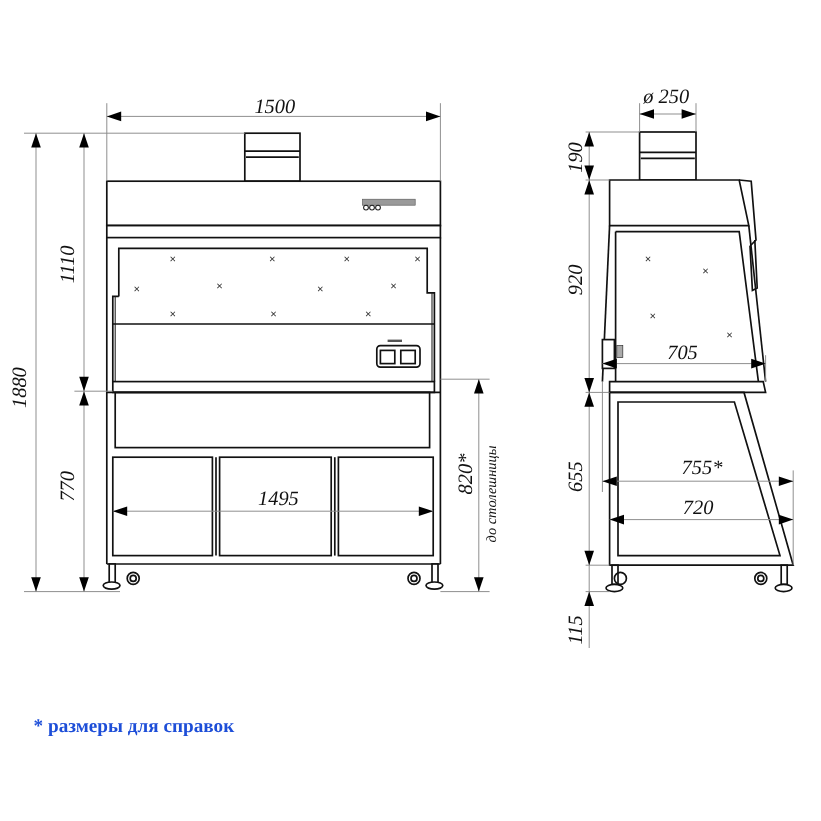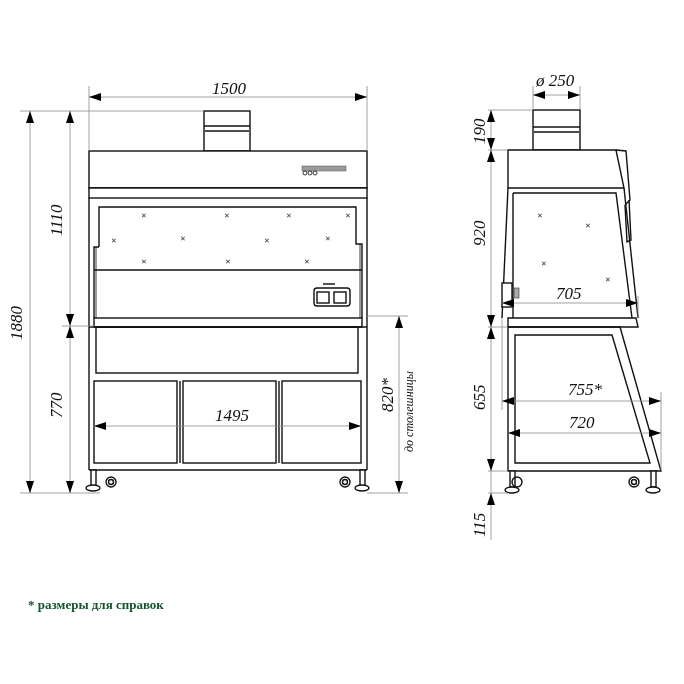--- a/index.html
+++ b/index.html
@@ -6,21 +6,21 @@
   #canvas { position:relative; width:684px; height:684px; background:#ffffff; overflow:hidden; }
   svg { position:absolute; left:0; top:0; }
   .obj { fill:none; stroke:#111; stroke-width:1.4; }
   .objw { fill:#fff; stroke:#111; stroke-width:1.4; }
   .thin { fill:none; stroke:#222; stroke-width:0.9; }
   .dim { fill:none; stroke:#8a8a8a; stroke-width:0.8; }
   .arr { fill:#000; stroke:none; }
   .lbl { font-family:"Liberation Serif", serif; font-style:italic; font-size:17px; fill:#111; }
   .lbls { font-family:"Liberation Serif", serif; font-style:italic; font-size:12px; fill:#111; }
   .star { font-family:"DejaVu Sans", sans-serif; font-size:7px; fill:#333; }
-  .note { position:absolute; left:28px; top:597px; font-family:"Liberation Serif", serif; font-weight:bold; font-size:13px; color:#14532d; }
+  .note { position:absolute; left:28px; top:597px; font-family:"Liberation Serif", serif; font-weight:bold; font-size:16px; color:#1d4ed8; }
 </style>
 </head>
 <body>
 
 <div id="canvas">
 <svg width="684" height="684" viewBox="0 0 684 684">
 
   <g>
 
     <rect class="objw" x="204" y="111" width="46" height="40"></rect>

